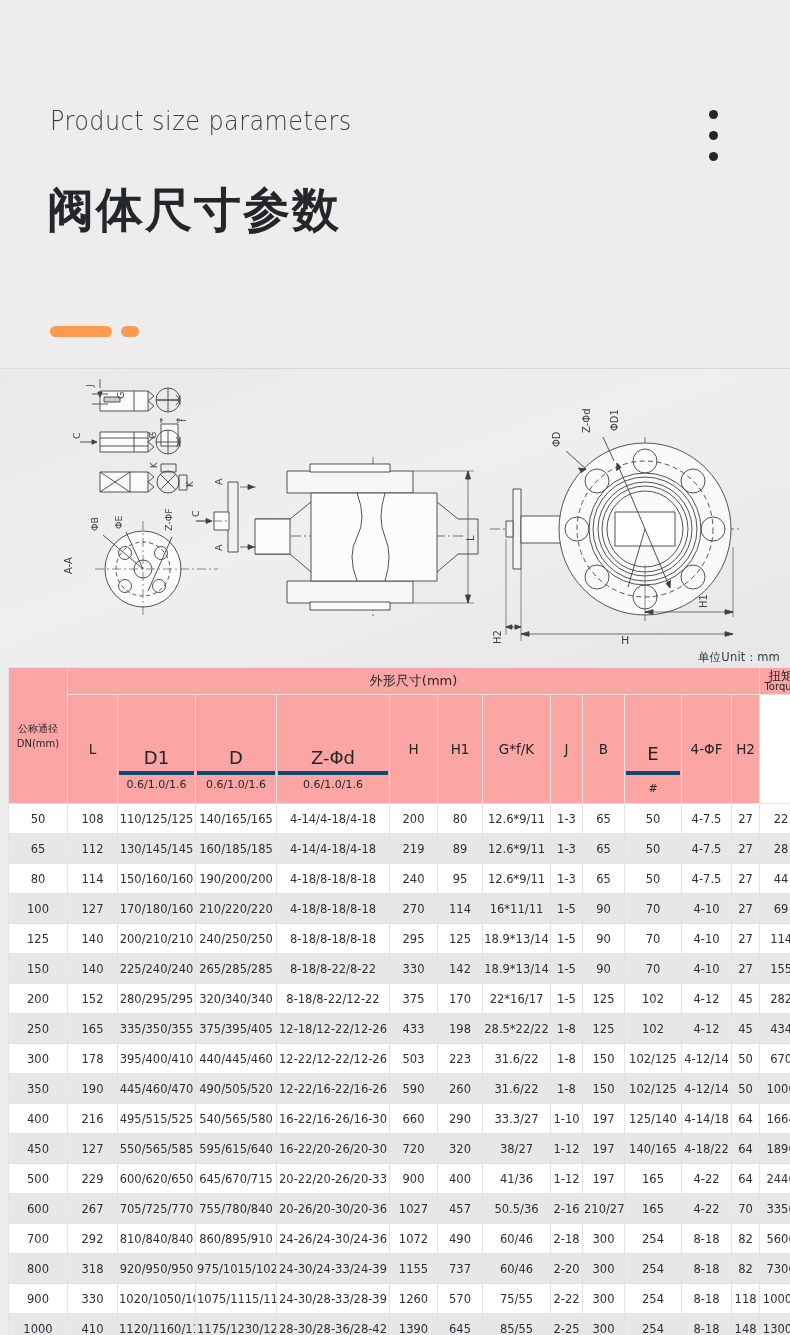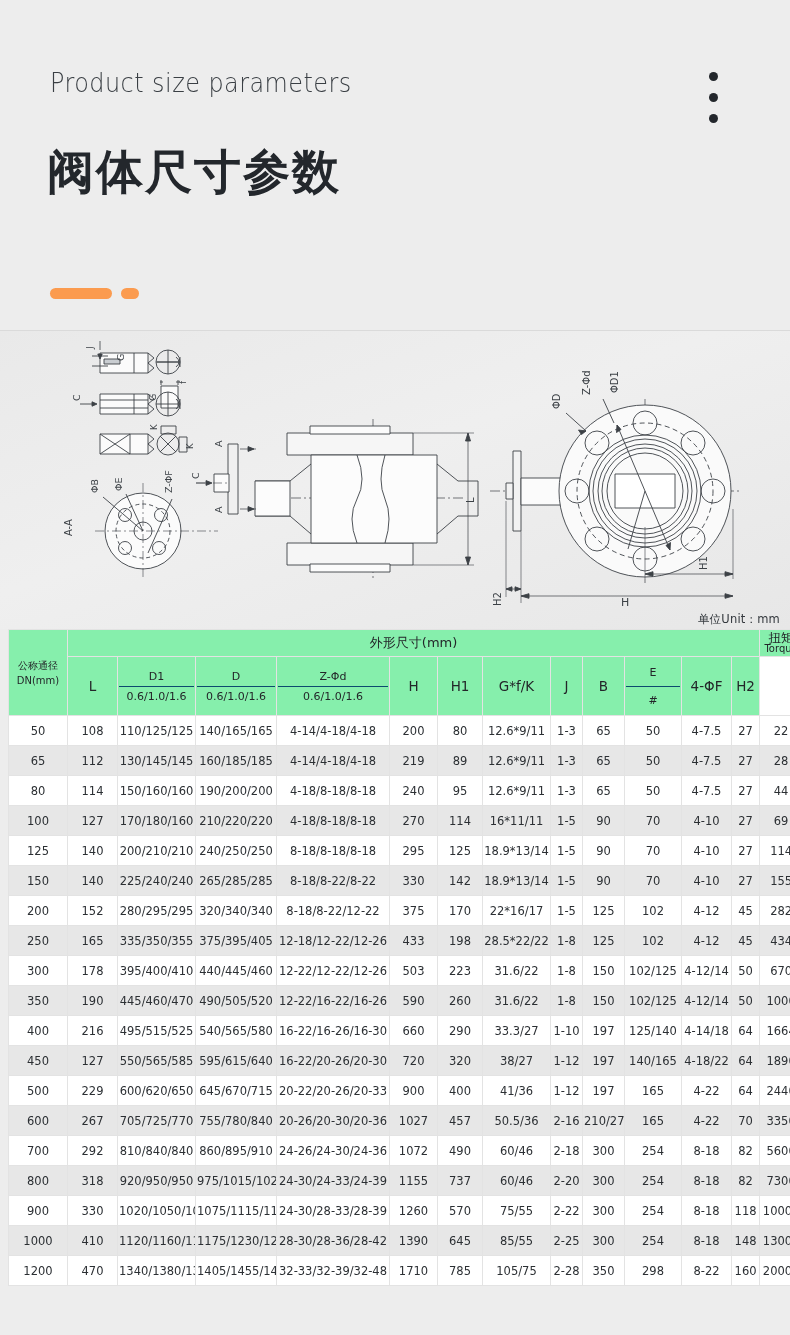--- a/index.html
+++ b/index.html
@@ -7,21 +7,21 @@
     width:790px;height:1335px;
     background:#eeeeee;
     font-family:"Liberation Sans","DejaVu Sans",sans-serif;
     color:#2b2f33;
     overflow:hidden;
     position:relative;
   }
   .page{width:790px;height:1335px;position:relative;background:#ededed;}
 
   
-  .header{position:relative;height:330px;}
+  .header{position:relative;height:330px;margin-top:38px;}
   .eyebrow{
     position:absolute;left:50px;top:68px;
     font-size:26px;letter-spacing:.5px;font-weight:300;
     color:#3a3f44;
     font-family:"DejaVu Sans",sans-serif;
     transform:scaleX(.92);transform-origin:left center;
     white-space:nowrap;
   }
   .kebab{position:absolute;right:72px;top:72px;display:flex;flex-direction:column;gap:12px;align-items:center;}
   .kebab i{display:block;width:9px;height:9px;border-radius:50%;background:#23272c;}
@@ -60,29 +60,29 @@
     font-size:11.5px;color:#2b2f33;background:#fff;
     font-family:"DejaVu Sans","Liberation Sans",sans-serif;
   }
   table.spec th,table.spec td{
     border:1px solid #e3e3e3;
     text-align:center;vertical-align:middle;
     padding:0 1px;
     overflow:hidden;white-space:nowrap;
   }
   table.spec thead th{
-    background:#86efac;color:#232629;font-weight:400;
+    background:#fca5a5;color:#232629;font-weight:400;
   }
   .hgroup{font-size:13px;height:26px;}
   .htorque{font-size:11px;line-height:1.05;}
   .htorque b{display:block;font-weight:400;font-size:12.5px;}
   .htorque s{display:block;text-decoration:none;font-size:10px;}
   .hmain{font-size:13.5px;height:58px;}
   .hdn{font-size:10px;line-height:1.5;}
-  .two .t{display:block;border-bottom:1px solid #0c4a6e;padding:4px 0 3px;font-size:11px;}
+  .two .t{display:block;border-bottom:4px solid #0c4a6e;padding:4px 0 3px;font-size:18px;margin-top:40px;}
   .two .b{display:block;padding:3px 0 4px;font-size:11px;}
   .two.ee .t{padding:8px 0 7px;}
   .two.ee .b{padding:7px 0 8px;}
   table.spec tbody td{height:29px;background:#fff;font-size:11.5px;}
   table.spec tbody tr:nth-child(even) td{background:#e7e7e7;}
   .c-dn{width:59px;}
   .c-l{width:50px;}
   .c-d1{width:78px;}
   .c-d{width:81px;}
   .c-zd{width:113px;}

